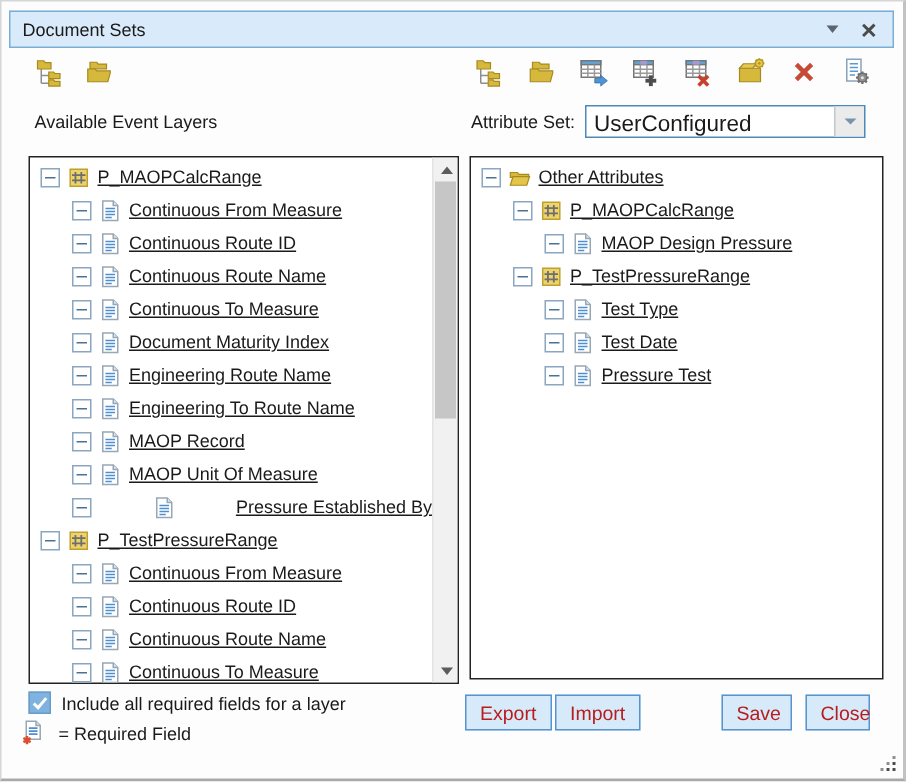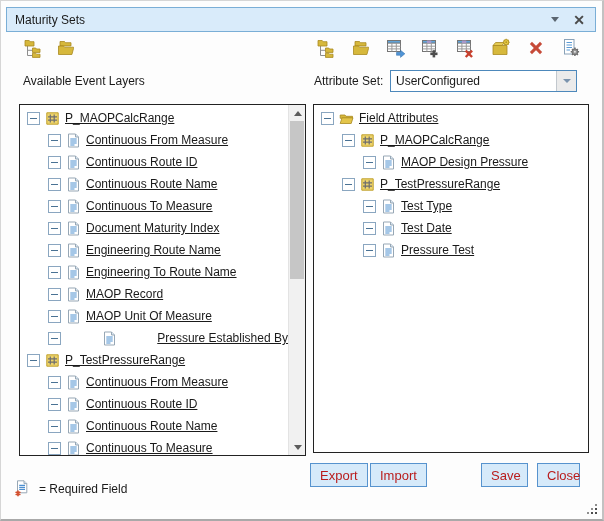--- a/index.html
+++ b/index.html
@@ -26,21 +26,21 @@
   .tbtn svg{display:block;}
   
   .lbl{position:absolute;font-size:12px;}
   #lbl-layers{left:22px;top:73px;}
   #lbl-attrset{left:313px;top:73px;}
   
   .combo{
     position:absolute;left:389px;top:69px;width:187px;height:22px;box-sizing:border-box;
     background:#fff;border:1px solid #4d88bb;display:flex;cursor:pointer;
   }
-  .combo .val{flex:1;font-size:12px;padding:3px 0 0 5px;white-space:nowrap;overflow:hidden;}
+  .combo .val{flex:1;font-size:15px;padding:3px 0 0 5px;white-space:nowrap;overflow:hidden;}
   .combo .drop{width:19px;background:#ebebeb;border-left:1px solid #c2c8ce;display:flex;align-items:center;justify-content:center;}
   .combo .drop .tri{width:0;height:0;border-left:4px solid transparent;border-right:4px solid transparent;border-top:4.5px solid #7a93ad;}
   
   .panel{position:absolute;box-sizing:border-box;background:#fff;border:1px solid #222;overflow:hidden;}
   #left-panel{left:18px;top:103px;width:287px;height:352px;}
   #right-panel{left:312px;top:103px;width:276px;height:349px;}
   .rows{position:absolute;left:0;top:2px;right:0;text-decoration:underline;}
   #left-panel .rows{right:17px;}
   .trow{height:22px;display:flex;align-items:center;cursor:default;}
   .ebox{width:13px;height:13px;box-sizing:border-box;border:1px solid #8aa6c0;background:#fff;position:relative;flex:0 0 13px;margin-right:5px;cursor:pointer;}
@@ -70,21 +70,21 @@
   .grip{position:absolute;right:3px;bottom:3px;width:12px;height:12px;cursor:nwse-resize;}
   .grip i{position:absolute;width:2px;height:2px;background:#8f8f8f;}
   .grip i.d{background:#4d4d4d;}
 </style>
 </head>
 <body>
 
 <div class="dialog">
 
   <div class="titlebar">
-    <span class="title">Maturity Sets</span>
+    <span class="title">Document Sets</span>
     <span class="tb-ctrl">
       <span class="chev"></span>
       <span class="closex">✕</span>
     </span>
   </div>
 
   <div class="toolbar left" id="toolbar-left">
       <button class="tbtn">
         <svg viewBox="0 0 20 20" width="20" height="20">
           <path d="M4.5 8 V17.5 M4.5 12.3 H9.5 M4.5 17.5 H9.5" fill="none" stroke="#8e8e8e"></path>
@@ -374,21 +374,21 @@
   <div class="panel" id="right-panel">
     <div class="rows" id="right-tree-rows">
         <div class="trow" style="padding-left: 7px;">
           <span class="ebox"></span>
           <span class="ticon">
             <svg viewBox="0 0 15 15" width="15" height="15">
               <path d="M1.2 4 h4.8 l1 1.3 h6.5 v2 H1.2 Z" fill="#d6b83c" stroke="#a8891f" stroke-width="0.8"></path>
               <path d="M1.2 12.5 L3 6.8 h11 l-1.8 5.7 Z" fill="#e3c54a" stroke="#a8891f" stroke-width="0.8"></path>
             </svg>
           </span>
-          <span class="tlabel">Field Attributes</span>
+          <span class="tlabel">Other Attributes</span>
         </div>
         <div class="trow" style="padding-left: 28px;">
           <span class="ebox"></span>
           <span class="ticon">
             <svg viewBox="0 0 15 15" width="15" height="15">
               <path d="M1.8 1.8 h11.4 v11.4 H1.8 Z" fill="#edd36b" stroke="#c0a02c"></path>
               <path d="M5.3 3.6 V11.4 M9.2 3.6 V11.4 M3 5.8 H12 M3 9.2 H12" stroke="#6e6e6e" stroke-width="1.2" fill="none"></path>
             </svg>
           </span>
           <span class="tlabel">P_MAOPCalcRange</span>
@@ -443,20 +443,28 @@
               <path d="M2.5 1 h7 L12.5 4 V14 H2.5 Z" fill="#fff" stroke="#97a7b5"></path>
               <path d="M9.5 1 V4 H12.5" fill="#d8e6f2" stroke="#97a7b5"></path>
               <path d="M4.3 6 H10.7 M4.3 8 H10.7 M4.3 10 H10.7 M4.3 12 H8.5" stroke="#4d8fd0" stroke-width="1.1"></path>
             </svg>
           </span>
           <span class="tlabel">Pressure Test</span>
         </div>
       </div>
   </div>
 
+  <div class="chkrow">
+    <span class="chk">
+      <svg width="13" height="13" viewBox="0 0 13 13">
+          <polyline points="2.5,7 5.4,9.8 10.8,3.4" fill="none" stroke="#fff" stroke-width="2"></polyline>
+        </svg>
+    </span>
+    <span class="tlabel">Include all required fields for a layer</span>
+  </div>
 
   <div class="legend">
     <span class="ticon" id="legend-icon">
         <svg viewBox="0 0 15 17" width="15" height="17">
           <path d="M3.5 0.8 h6.5 L12.8 3.6 V12.8 H3.5 Z" fill="#fff" stroke="#97a7b5"></path>
           <path d="M10 0.8 V3.6 H12.8" fill="#d8e6f2" stroke="#97a7b5"></path>
           <path d="M5.2 5.4 H11 M5.2 7.4 H11 M5.2 9.4 H11" stroke="#4d8fd0" stroke-width="1.1"></path>
           <g stroke="#d4502e" stroke-width="1.7" fill="none">
             <path d="M4 10.6 V16.2 M1.6 12 L6.4 14.8 M6.4 12 L1.6 14.8"></path>
           </g>

